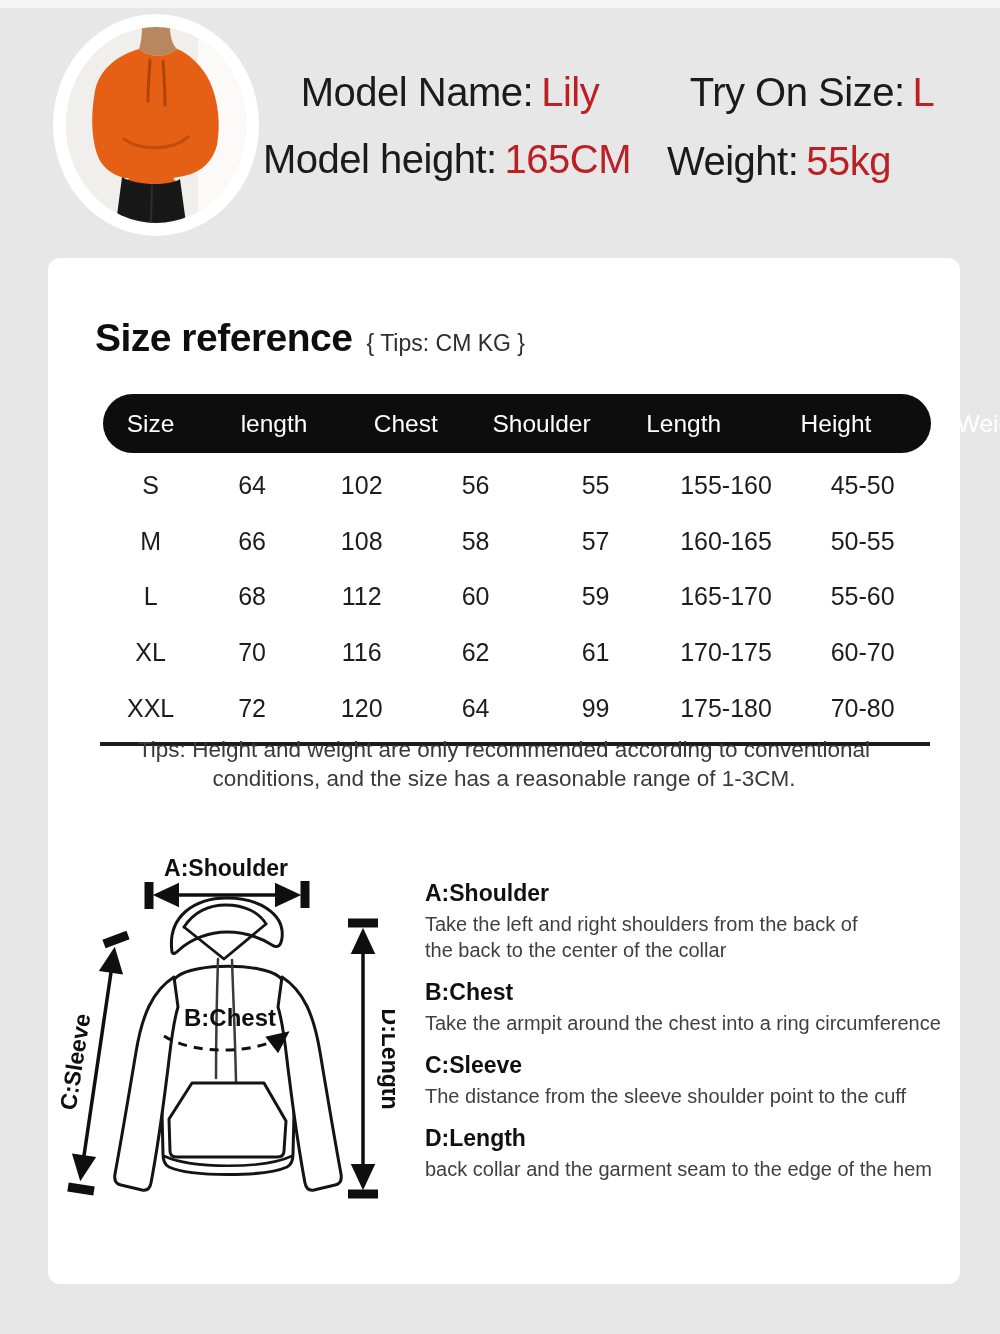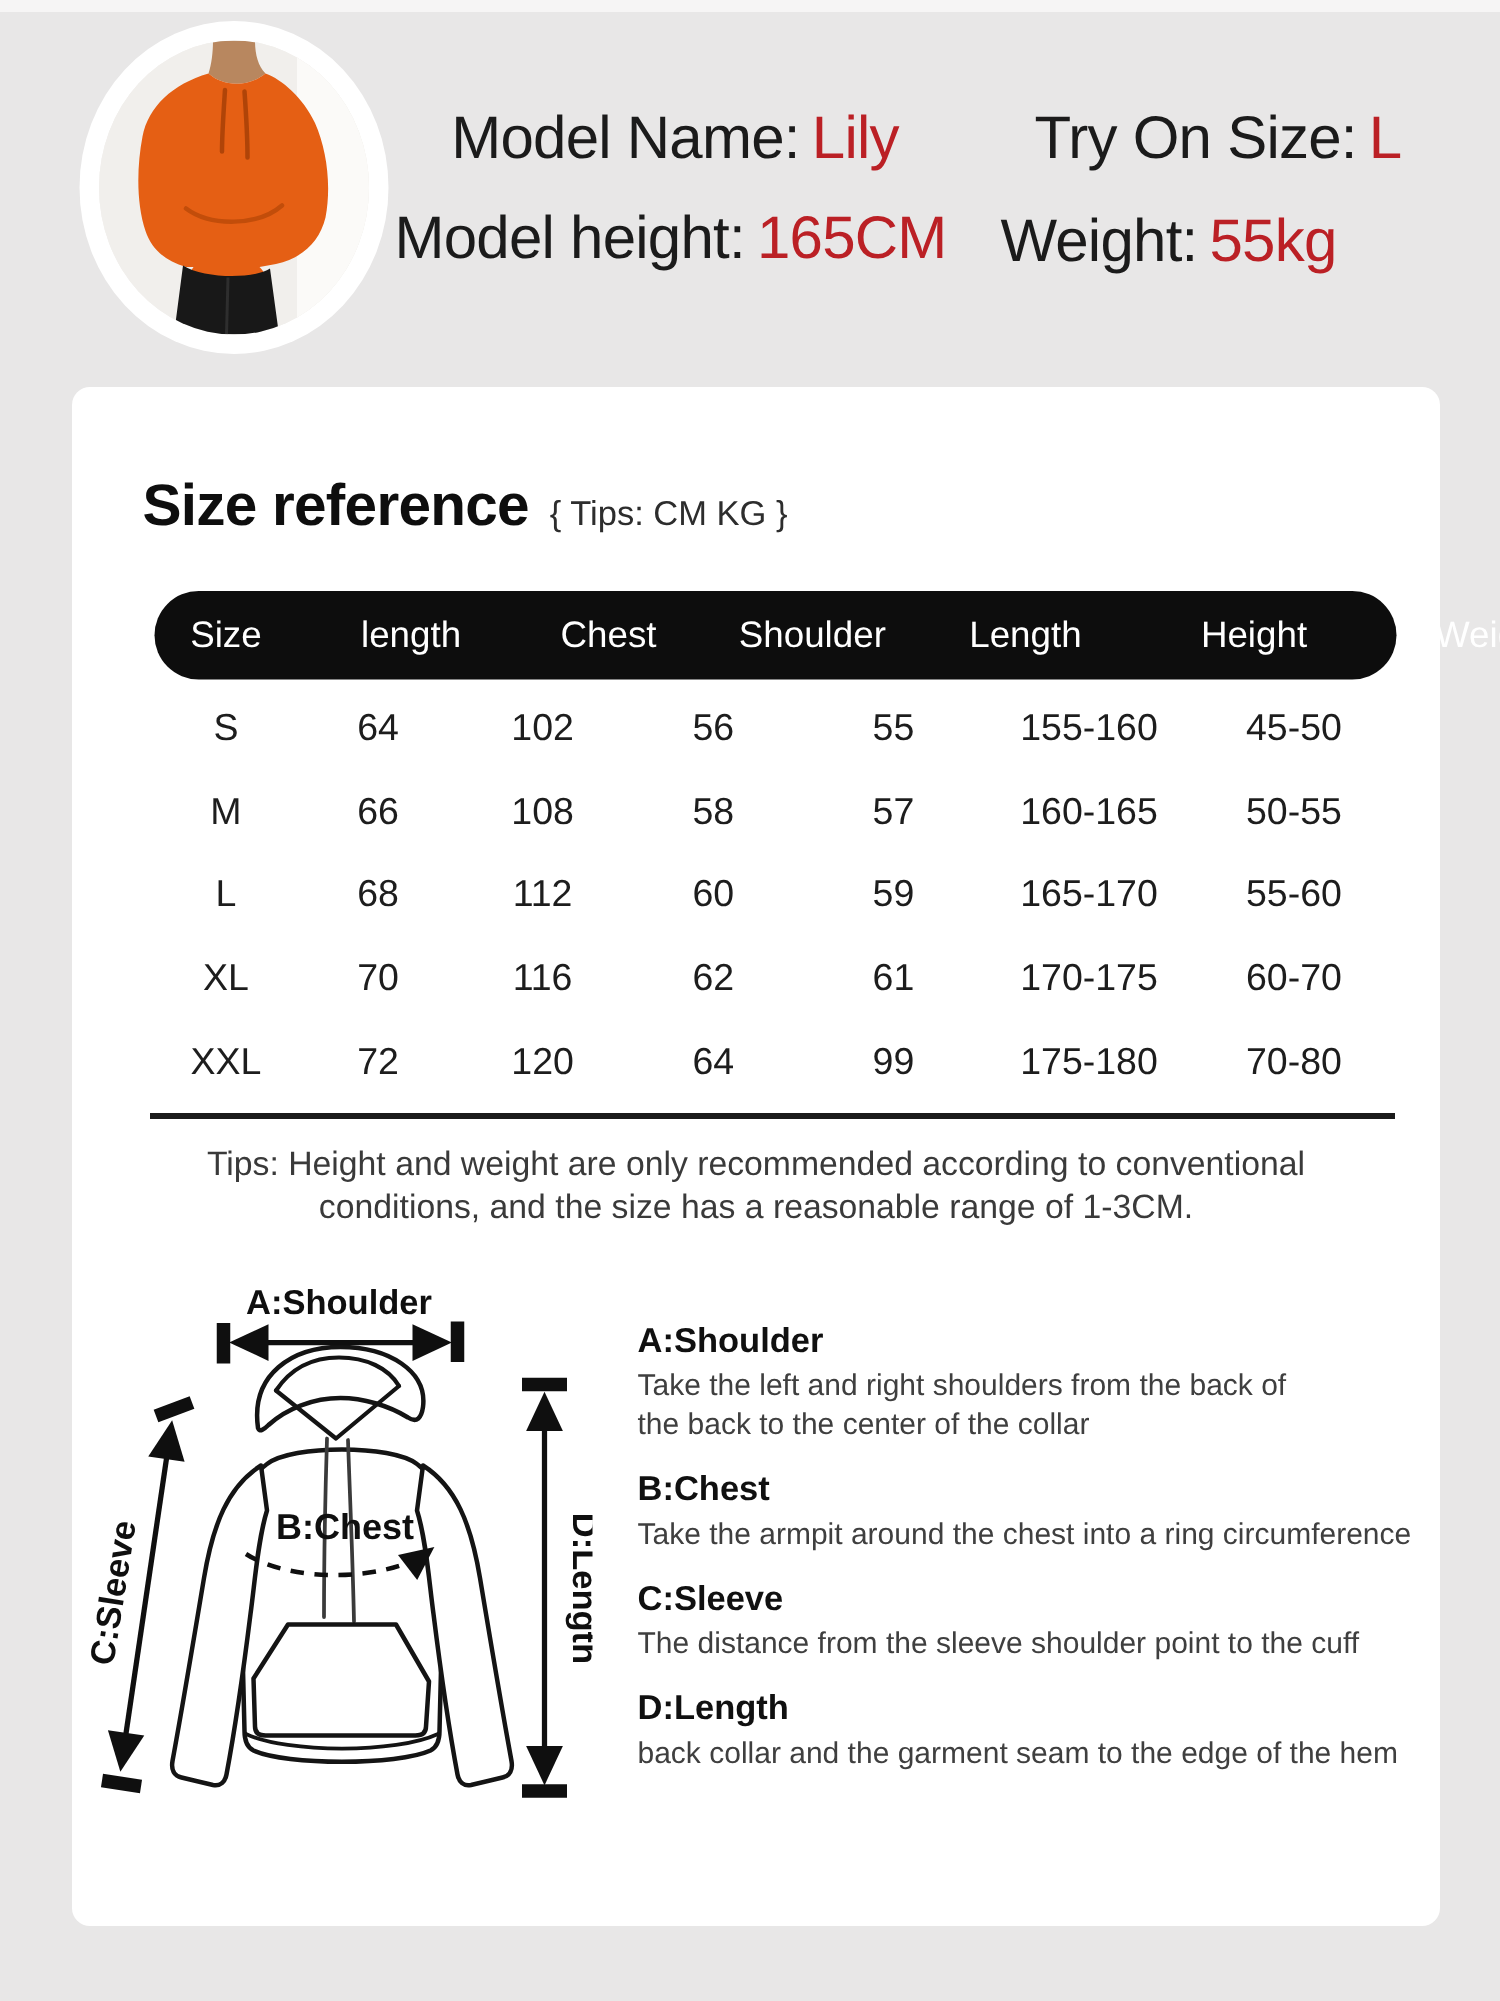--- a/index.html
+++ b/index.html
@@ -45,21 +45,21 @@
     display:grid; grid-template-columns:11.5% 13% 13.5% 14% 15% 16.5% 16.5%;
     align-items:center; text-align:center; color:#fff; font-size:24.5px;gap:22px;
   }
   .tbody{position:absolute; left:55px; top:200px; width:828px;}
   .tr{
     height:55.6px; display:grid; grid-template-columns:11.5% 13% 13.5% 14% 15% 16.5% 16.5%;
     align-items:center; text-align:center; font-size:25px; color:#1d1d1d;
   }
   .divider{position:absolute; left:52px; top:484px; width:830px; height:3.5px; background:#1b1b1b;}
 
-  .tips{position:absolute; left:0; top:503px; width:100%; text-align:center;
+  .tips{position:absolute; left:0; top:477px; width:100%; text-align:center;
     font-size:22.5px; color:#3a3a3a; line-height:29px;}
 
   .diagram{position:absolute; left:12px; top:598px; width:335px; height:345px;}
 
   .mg-items{position:absolute; left:377px; top:622px; width:545px;}
   .mg-item{margin-bottom:16px;}
   .mg-title{font-size:23px; font-weight:bold; color:#101010; margin-bottom:4px;}
   .mg-line{font-size:20px; color:var(--muted); line-height:26px;}
 </style>
 </head>

